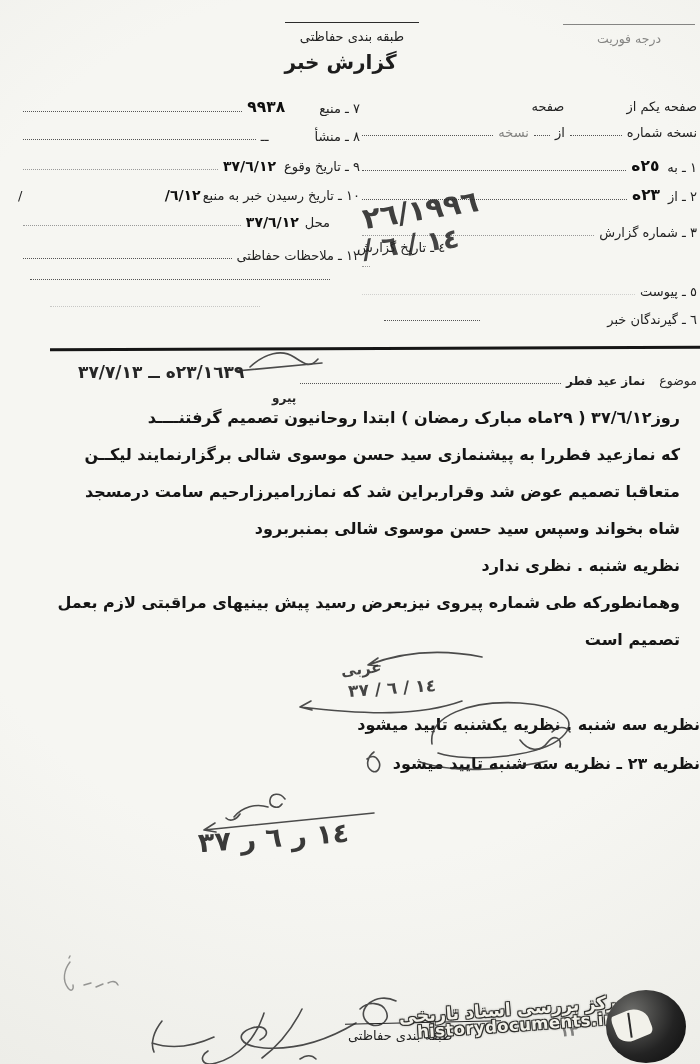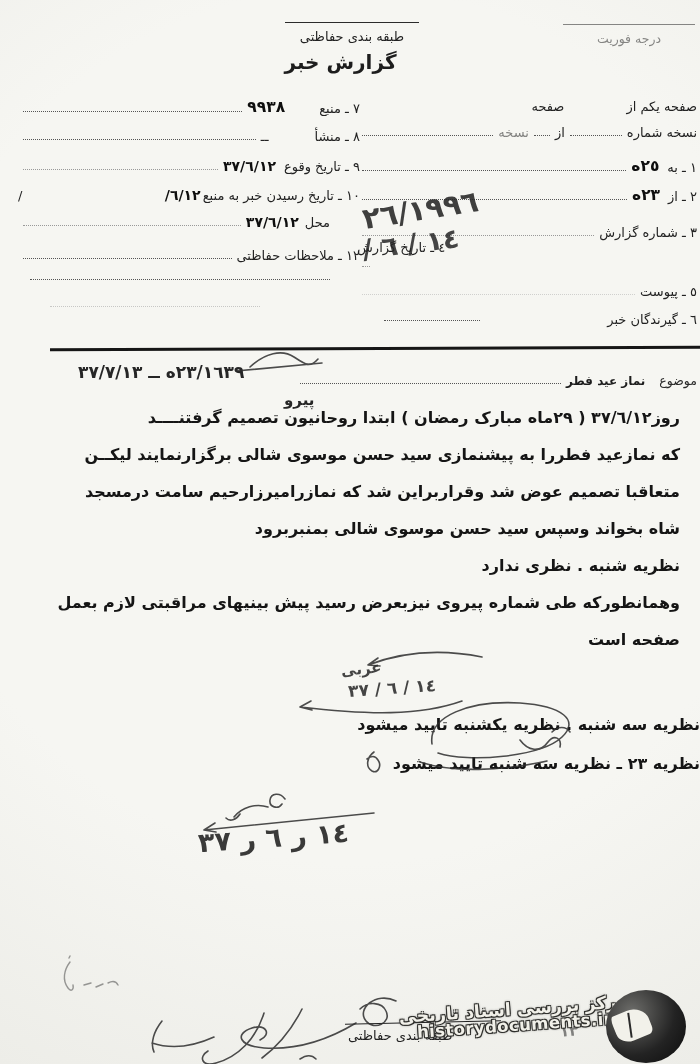--- a/index.html
+++ b/index.html
@@ -129,30 +129,30 @@
   <div class="abs" style="left:50px;top:347px;width:650px;height:3px;background:#161616;transform:rotate(-0.2deg);"></div>
 
   <div class="abs row" style="right:3px;top:360px;width:402px;height:28px;">
     <span class="lbl-sm nowrap">موضوع</span>
     <span style="width:14px;"></span>
     <span class="nowrap" style="font-size:12px;font-weight:700;">نماز عید فطر</span>
     <span class="dots"></span>
   </div>
 
   <div class="abs hand ltr" style="left:78px;top:362px;font-size:17px;letter-spacing:1px;">٣٧/٧/١٣ ــ ه٢٣/١٦٣٩</div>
-  <div class="abs hand" style="left:272px;top:391px;font-size:15px;margin-left:12px;">پیرو</div>
+  <div class="abs hand" style="left:272px;top:391px;font-size:12px;">پیرو</div>
 
   <div class="abs" style="left:0;top:399px;width:700px;">
     <div class="bodyline">روز٣٧/٦/١٢ ( ٢٩ماه مبارک رمضان ) ابتدا روحانیون تصمیم گرفتنــــد</div>
     <div class="bodyline">که نمازعید فطررا به پیشنمازی سید حسن موسوی شالی برگزارنمایند لیکــن</div>
     <div class="bodyline">متعاقبا تصمیم عوض شد وقراربراین شد که نمازرامیرزارحیم سامت درمسجد</div>
     <div class="bodyline">شاه بخواند وسپس سید حسن موسوی شالی بمنبربرود</div>
     <div class="bodyline">نظریه شنبه . نظری ندارد</div>
     <div class="bodyline">وهمانطورکه طی شماره پیروی نیزبعرض رسید پیش بینیهای مراقبتی لازم بعمل</div>
-    <div class="bodyline">صفحه است</div>
+    <div class="bodyline">تصمیم است</div>
   </div>
   <div class="abs bodyline" style="left:0;top:706px;width:700px;">نظریه سه شنبه . نظریه یکشنبه تایید میشود</div>
   <div class="abs bodyline" style="left:0;top:745px;width:700px;">نظریه ٢٣ ـ نظریه سه شنبه تایید میشود</div>
 
   <div class="abs hand" style="left:341px;top:660px;font-size:15px;transform:rotate(-5deg);opacity:.85;">عربی</div>
   <div class="abs hand ltr" style="left:348px;top:678px;font-size:17px;transform:rotate(-4deg);letter-spacing:2px;opacity:.85;">٣٧ / ٦ / ١٤</div>
 
   <div class="abs hand ltr" style="left:198px;top:822px;font-size:27px;transform:rotate(-4deg);letter-spacing:6px;opacity:.9;">٣٧ ر ٦ ر ١٤</div>
 
   <div class="abs" style="left:345px;top:1022px;width:156px;border-top:1.6px solid #222;transform:rotate(-1.2deg);"></div>

